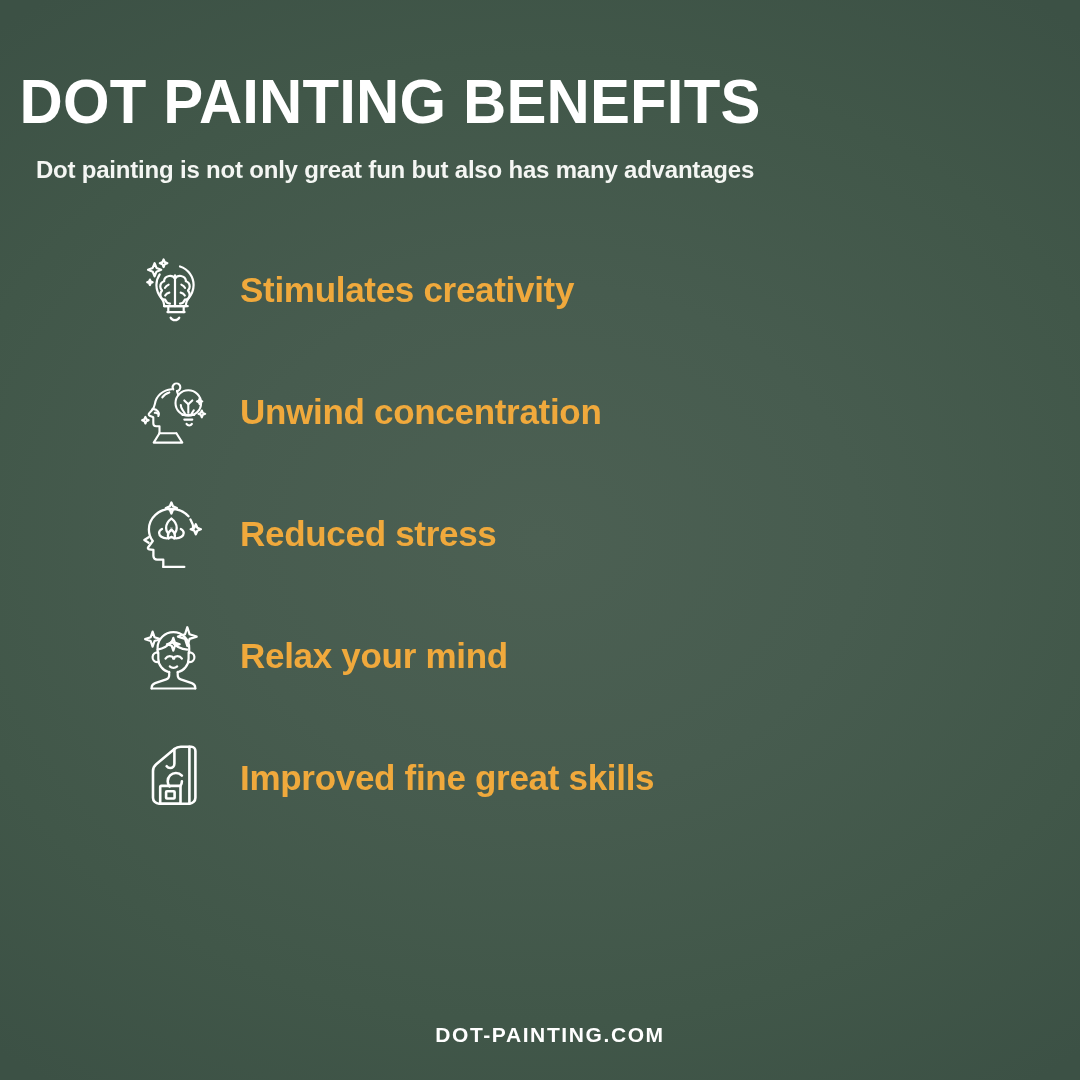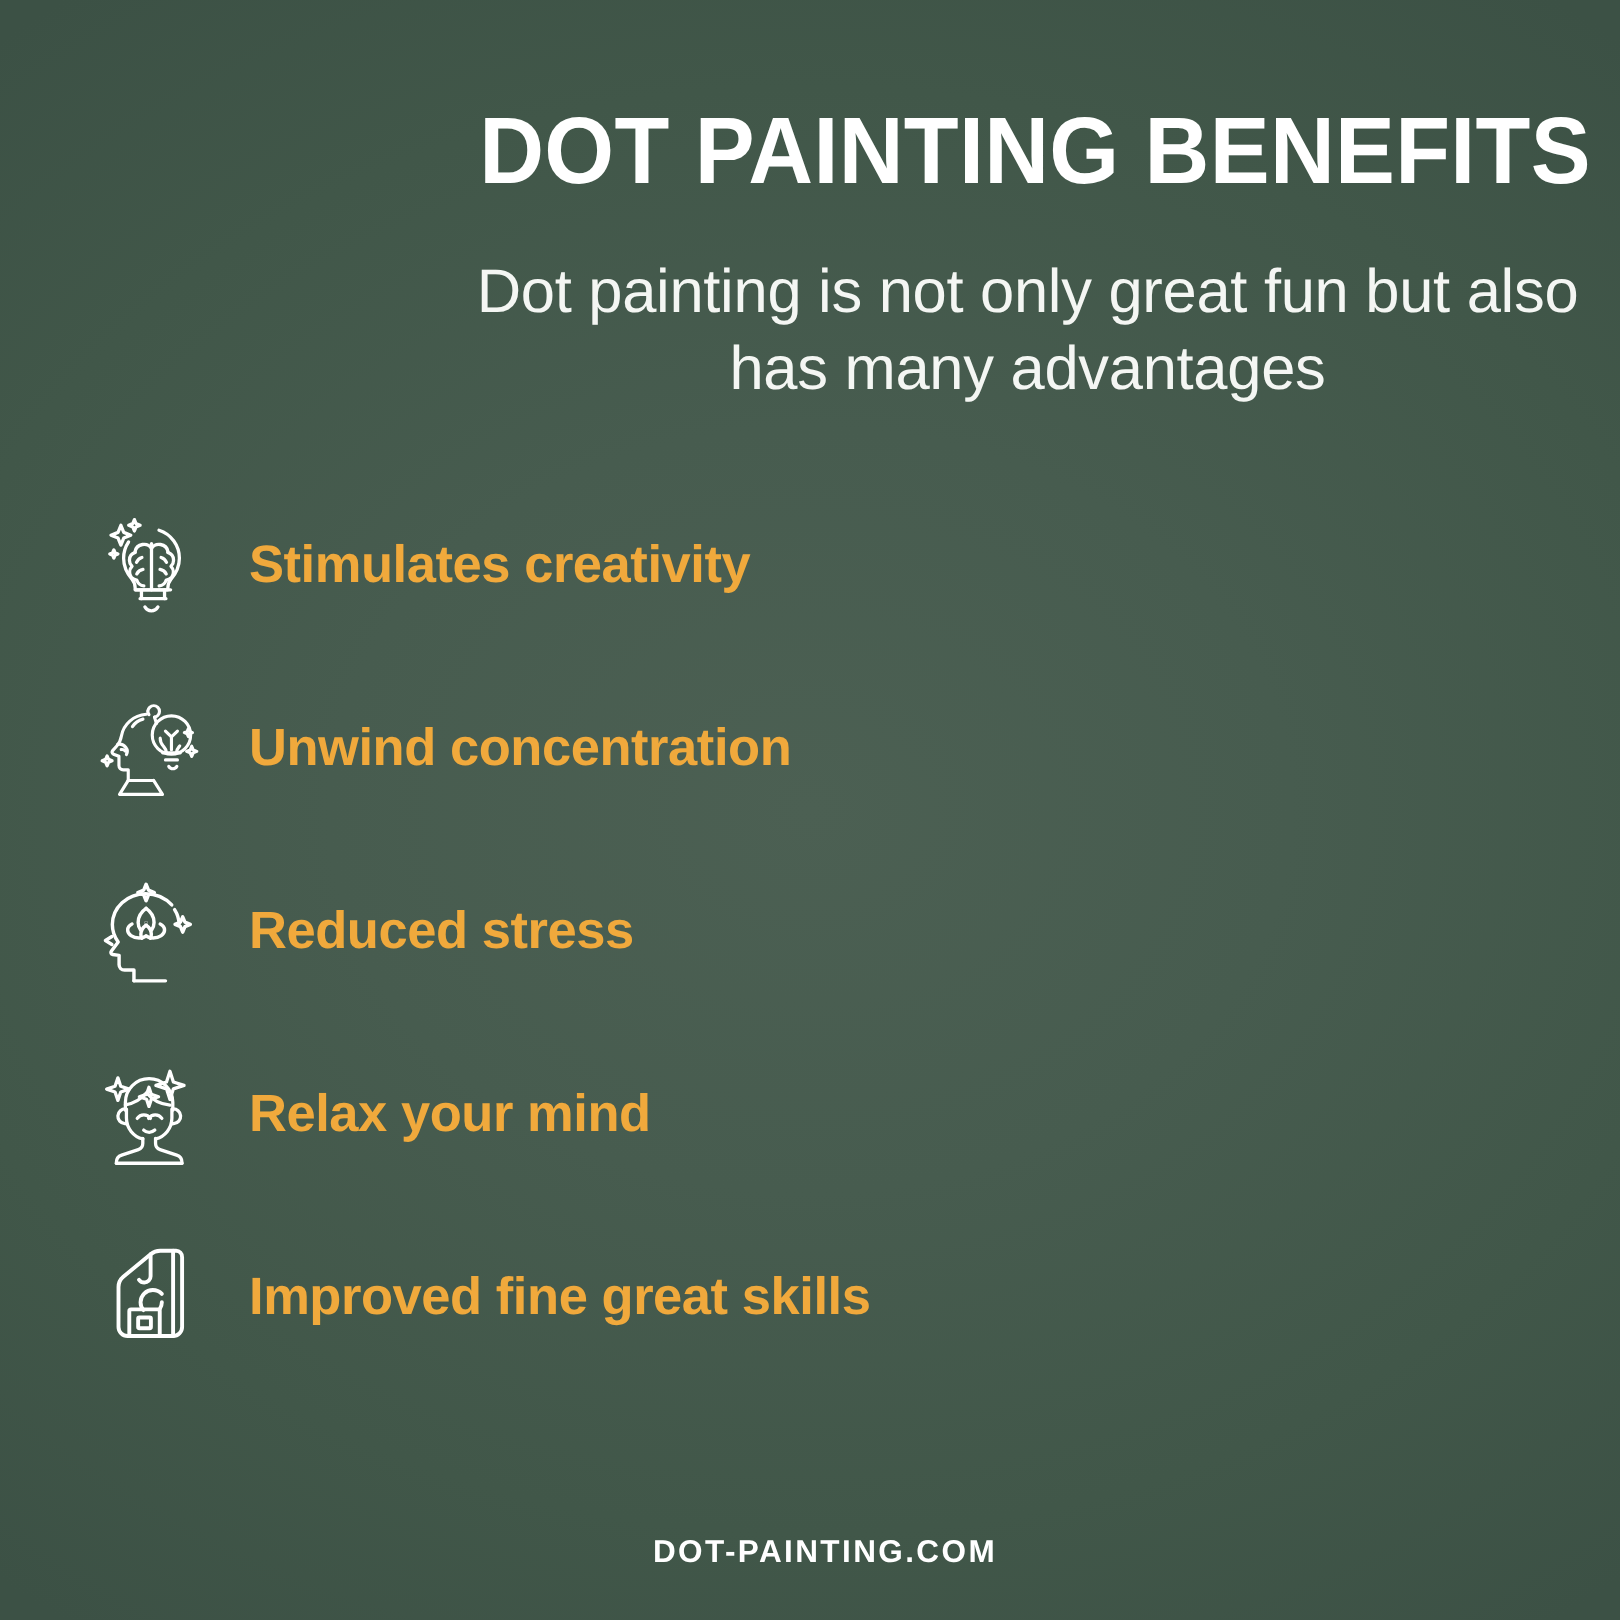--- a/index.html
+++ b/index.html
@@ -20,54 +20,55 @@
     height: 1080px;
     box-sizing: border-box;
     background:
       radial-gradient(ellipse 78% 62% at 50% 50%,
         #4c6053 0%,
         #475c4f 38%,
         #415749 72%,
         #3c5145 100%);
     display: flex;
     flex-direction: column;
-    align-items: flex-end;
+    align-items: flex-start;
   }
 
   
   .title {
     margin-top: 70px;
     font-size: 63px;
     line-height: 1.0;
     font-weight: 700;
     color: #ffffff;
     letter-spacing: 0.2px;
     text-align: center;
     font-stretch: condensed;
     transform: scaleX(0.95);
     transform-origin: center;
     white-space: nowrap;
   }
 
   
   .subtitle {
-    margin-top: 36px;
+    margin-top: 22px;
     width: 790px;
-    font-size: 41px;
+    font-size: 24px;
     line-height: 1.25;
-    font-weight: 400;
+    font-weight: 700;
     color: #f4f6f3;
     text-align: center;
     letter-spacing: -0.2px;
   }
 
   
   .benefits {
     margin-top: 44px;
     width: 1016px;
+    padding-left: 138px;
     box-sizing: border-box;
     display: flex;
     flex-direction: column;
   }
 
   .benefit-row {
     height: 122px;
     display: flex;
     align-items: center;
   }

